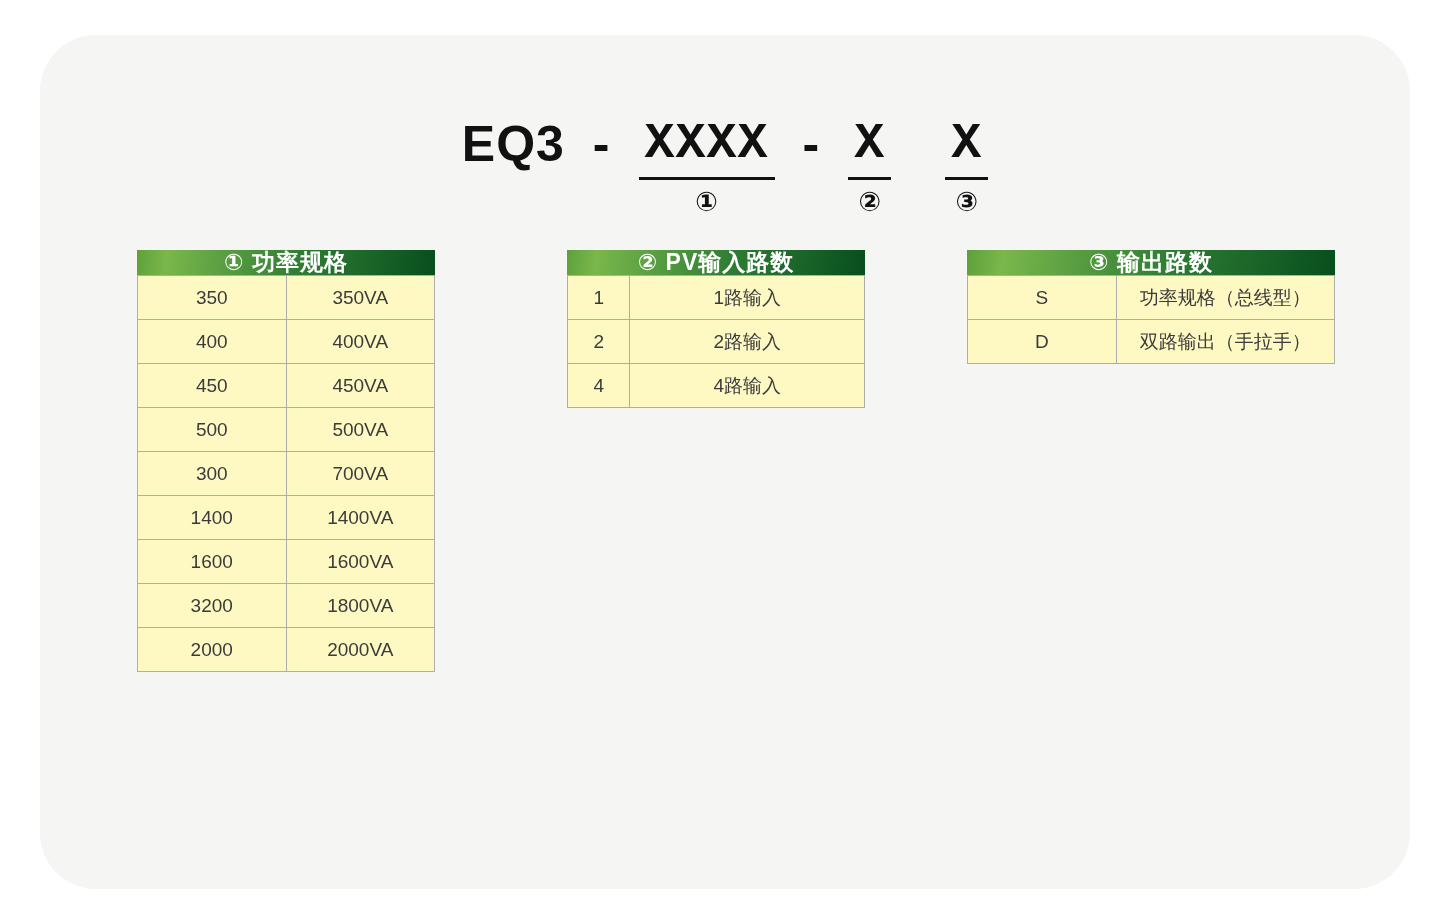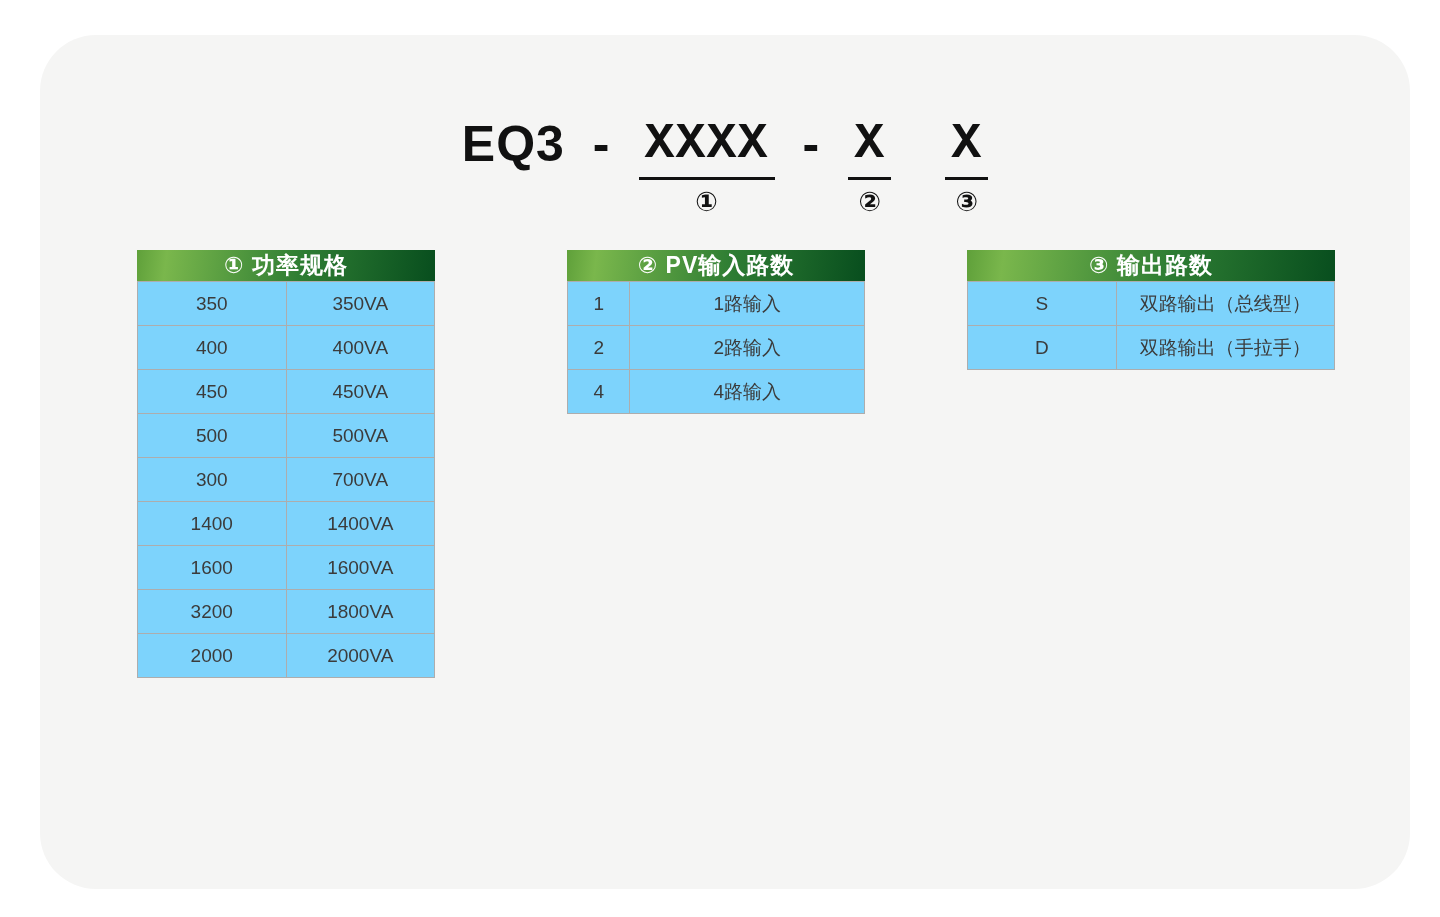--- a/index.html
+++ b/index.html
@@ -62,40 +62,40 @@
   
   .spec-table {
     position:absolute;
     top:215px;
   }
   .t-power { left:97px;  width:298px; }
   .t-pv    { left:527px; width:298px; }
   .t-out   { left:927px; width:368px; }
 
   .spec-header {
-    height:31px;
+    height:25px;
     display:flex;
     align-items:center;
     justify-content:center;
     background: linear-gradient(97deg,
       #5fa03a 0%,
       var(--header-gradient-light, #7ab74c) 10%,
       #2e7d33 55%,
       var(--header-gradient-dark, #084e1e) 100%);
     color:#ffffff;
     font-size:23px;
     font-weight:bold;
     letter-spacing:1px;
     white-space:nowrap;
   }
   .spec-table table {
     width:100%;
     border-collapse:collapse;
     table-layout:fixed;
-    background:#7dd3fc;
+    background:#fef9c3;
   }
   .spec-table td {
     height:44px;
     border:1px solid var(--cell-border, #adadad);
     text-align:center;
     vertical-align:middle;
     font-size:19px;
     color: var(--body-text, #3b3b3b);
     padding:0 6px;
     white-space:nowrap;
@@ -196,21 +196,21 @@
           </tbody>
         </table>
     </section>
 
     <section class="spec-table t-out">
       <div class="spec-header">③ 输出路数</div>
       <table>
           <tbody>
             <tr>
               <td>S</td>
-              <td>双路输出（总线型）</td>
+              <td>功率规格（总线型）</td>
             </tr>
             <tr>
               <td>D</td>
               <td>双路输出（手拉手）</td>
             </tr>
           </tbody>
         </table>
     </section>
 
   </div>

